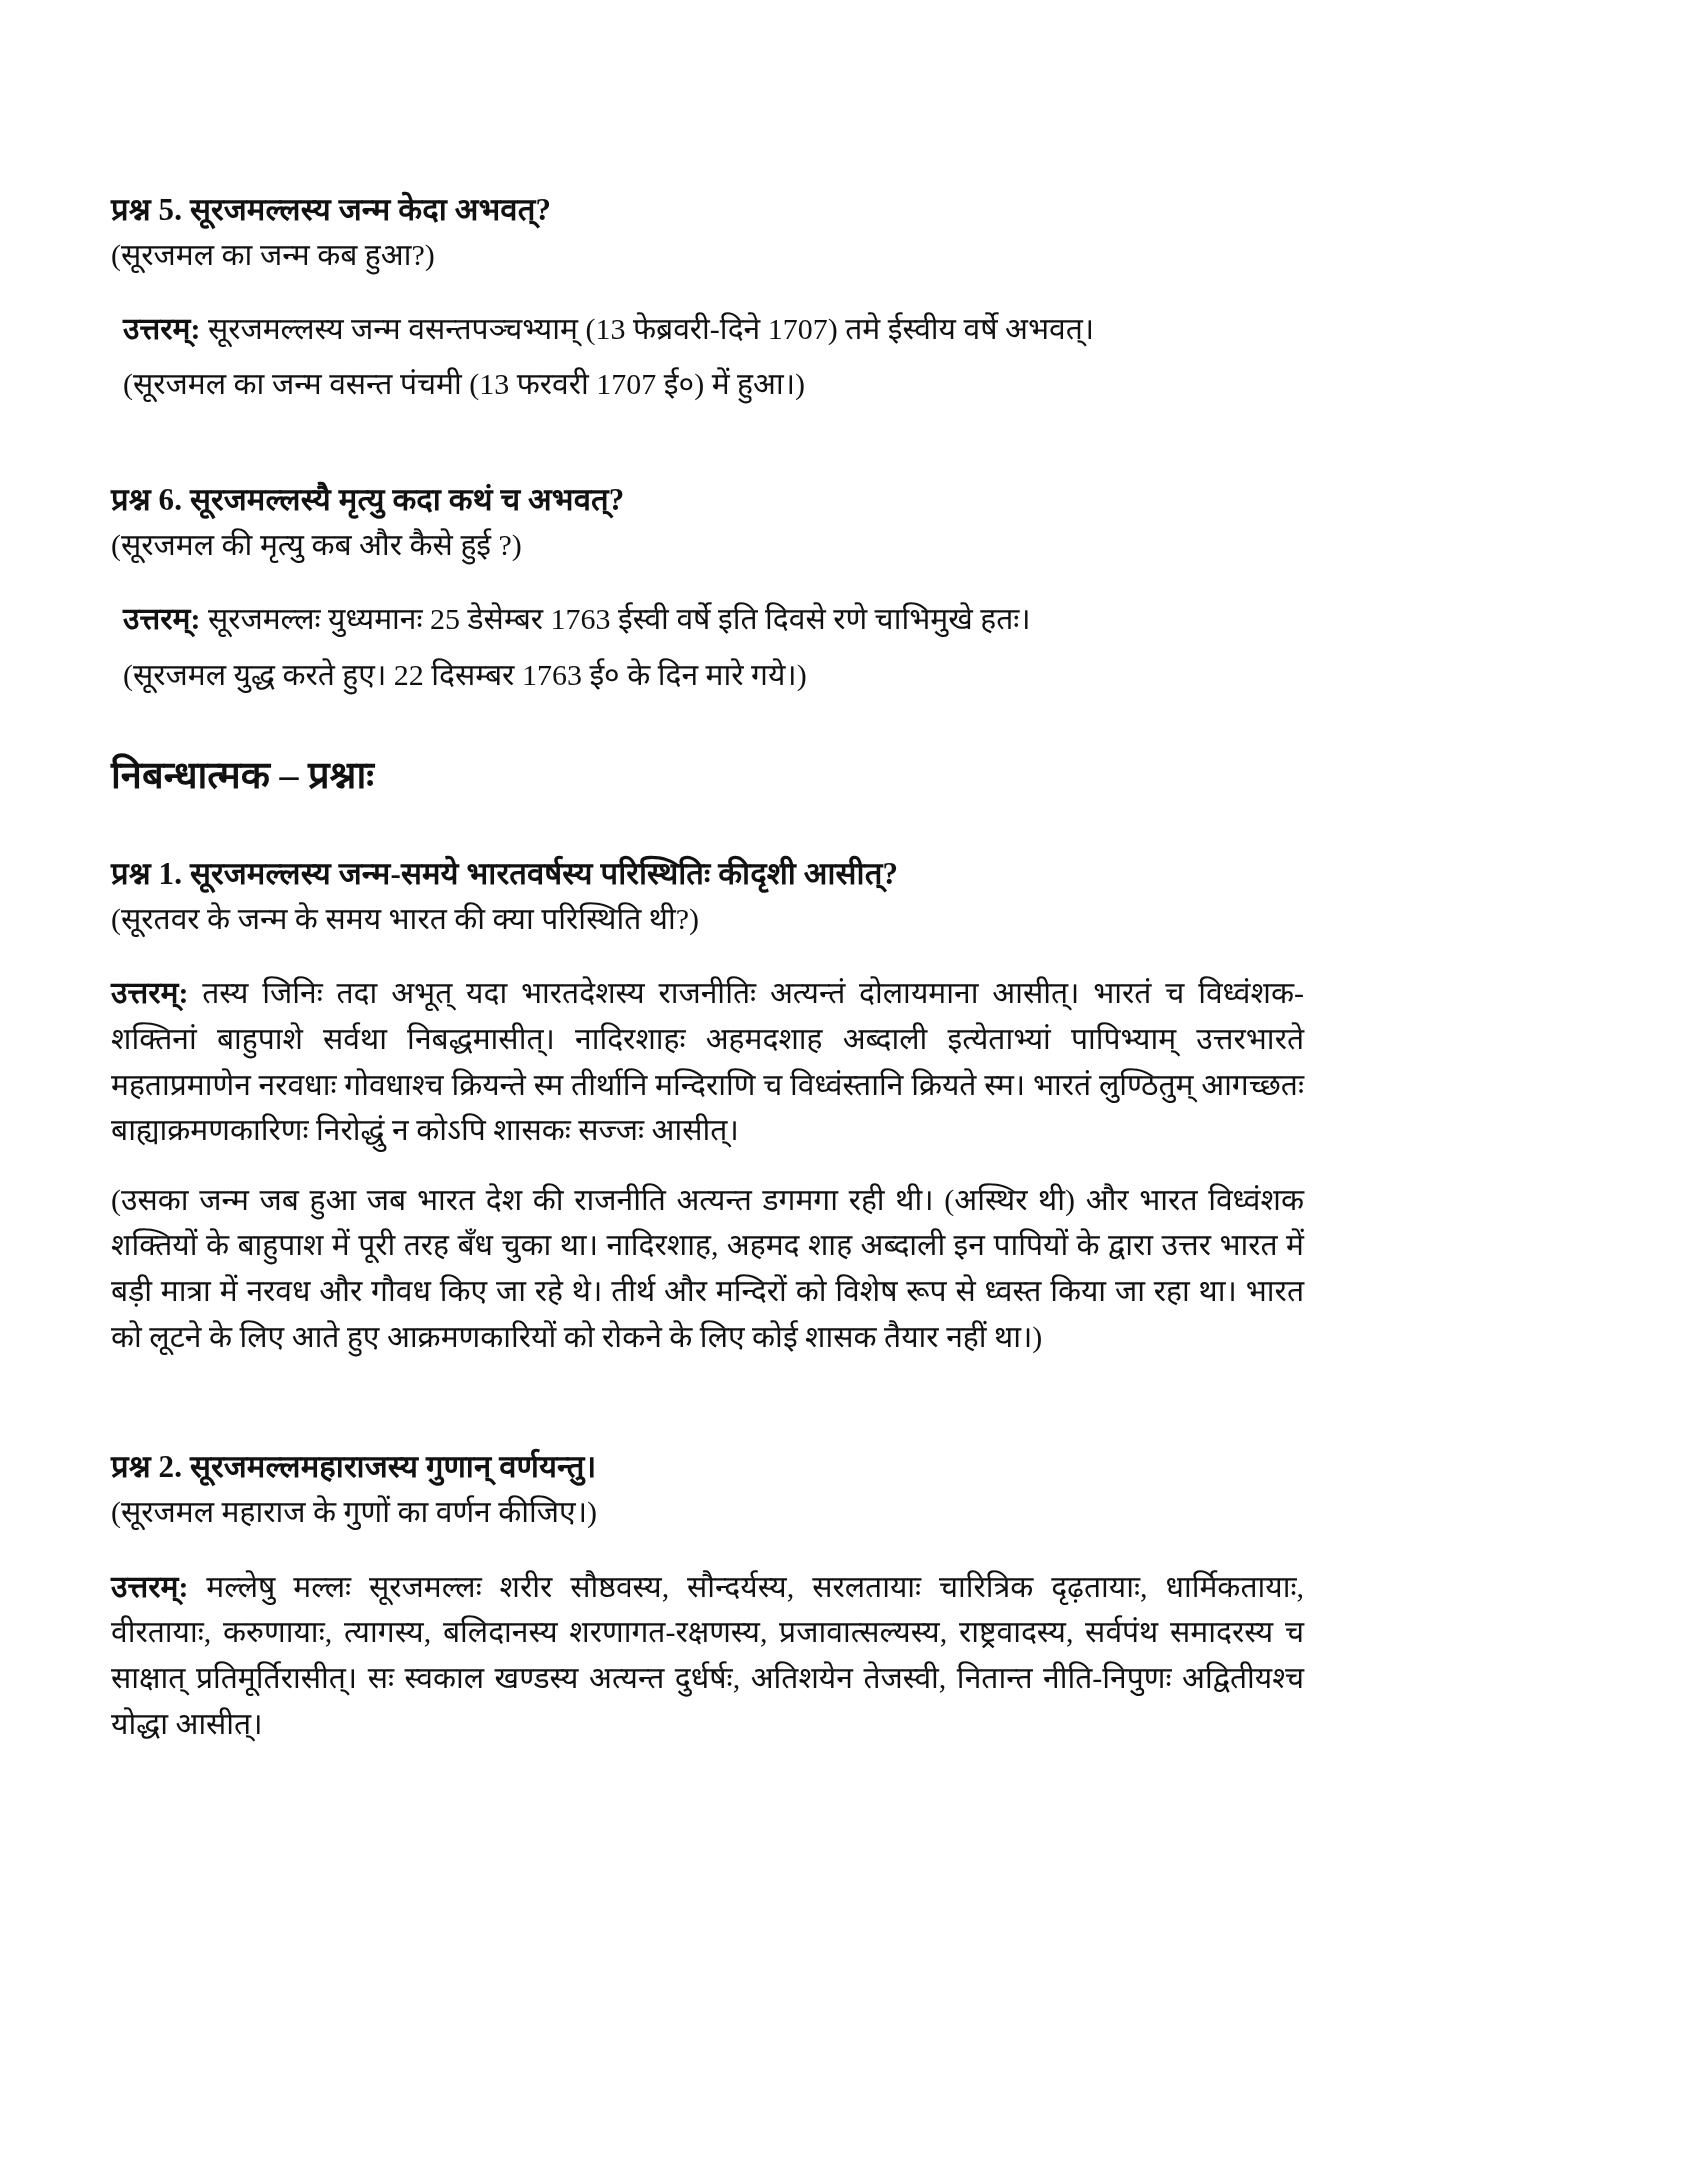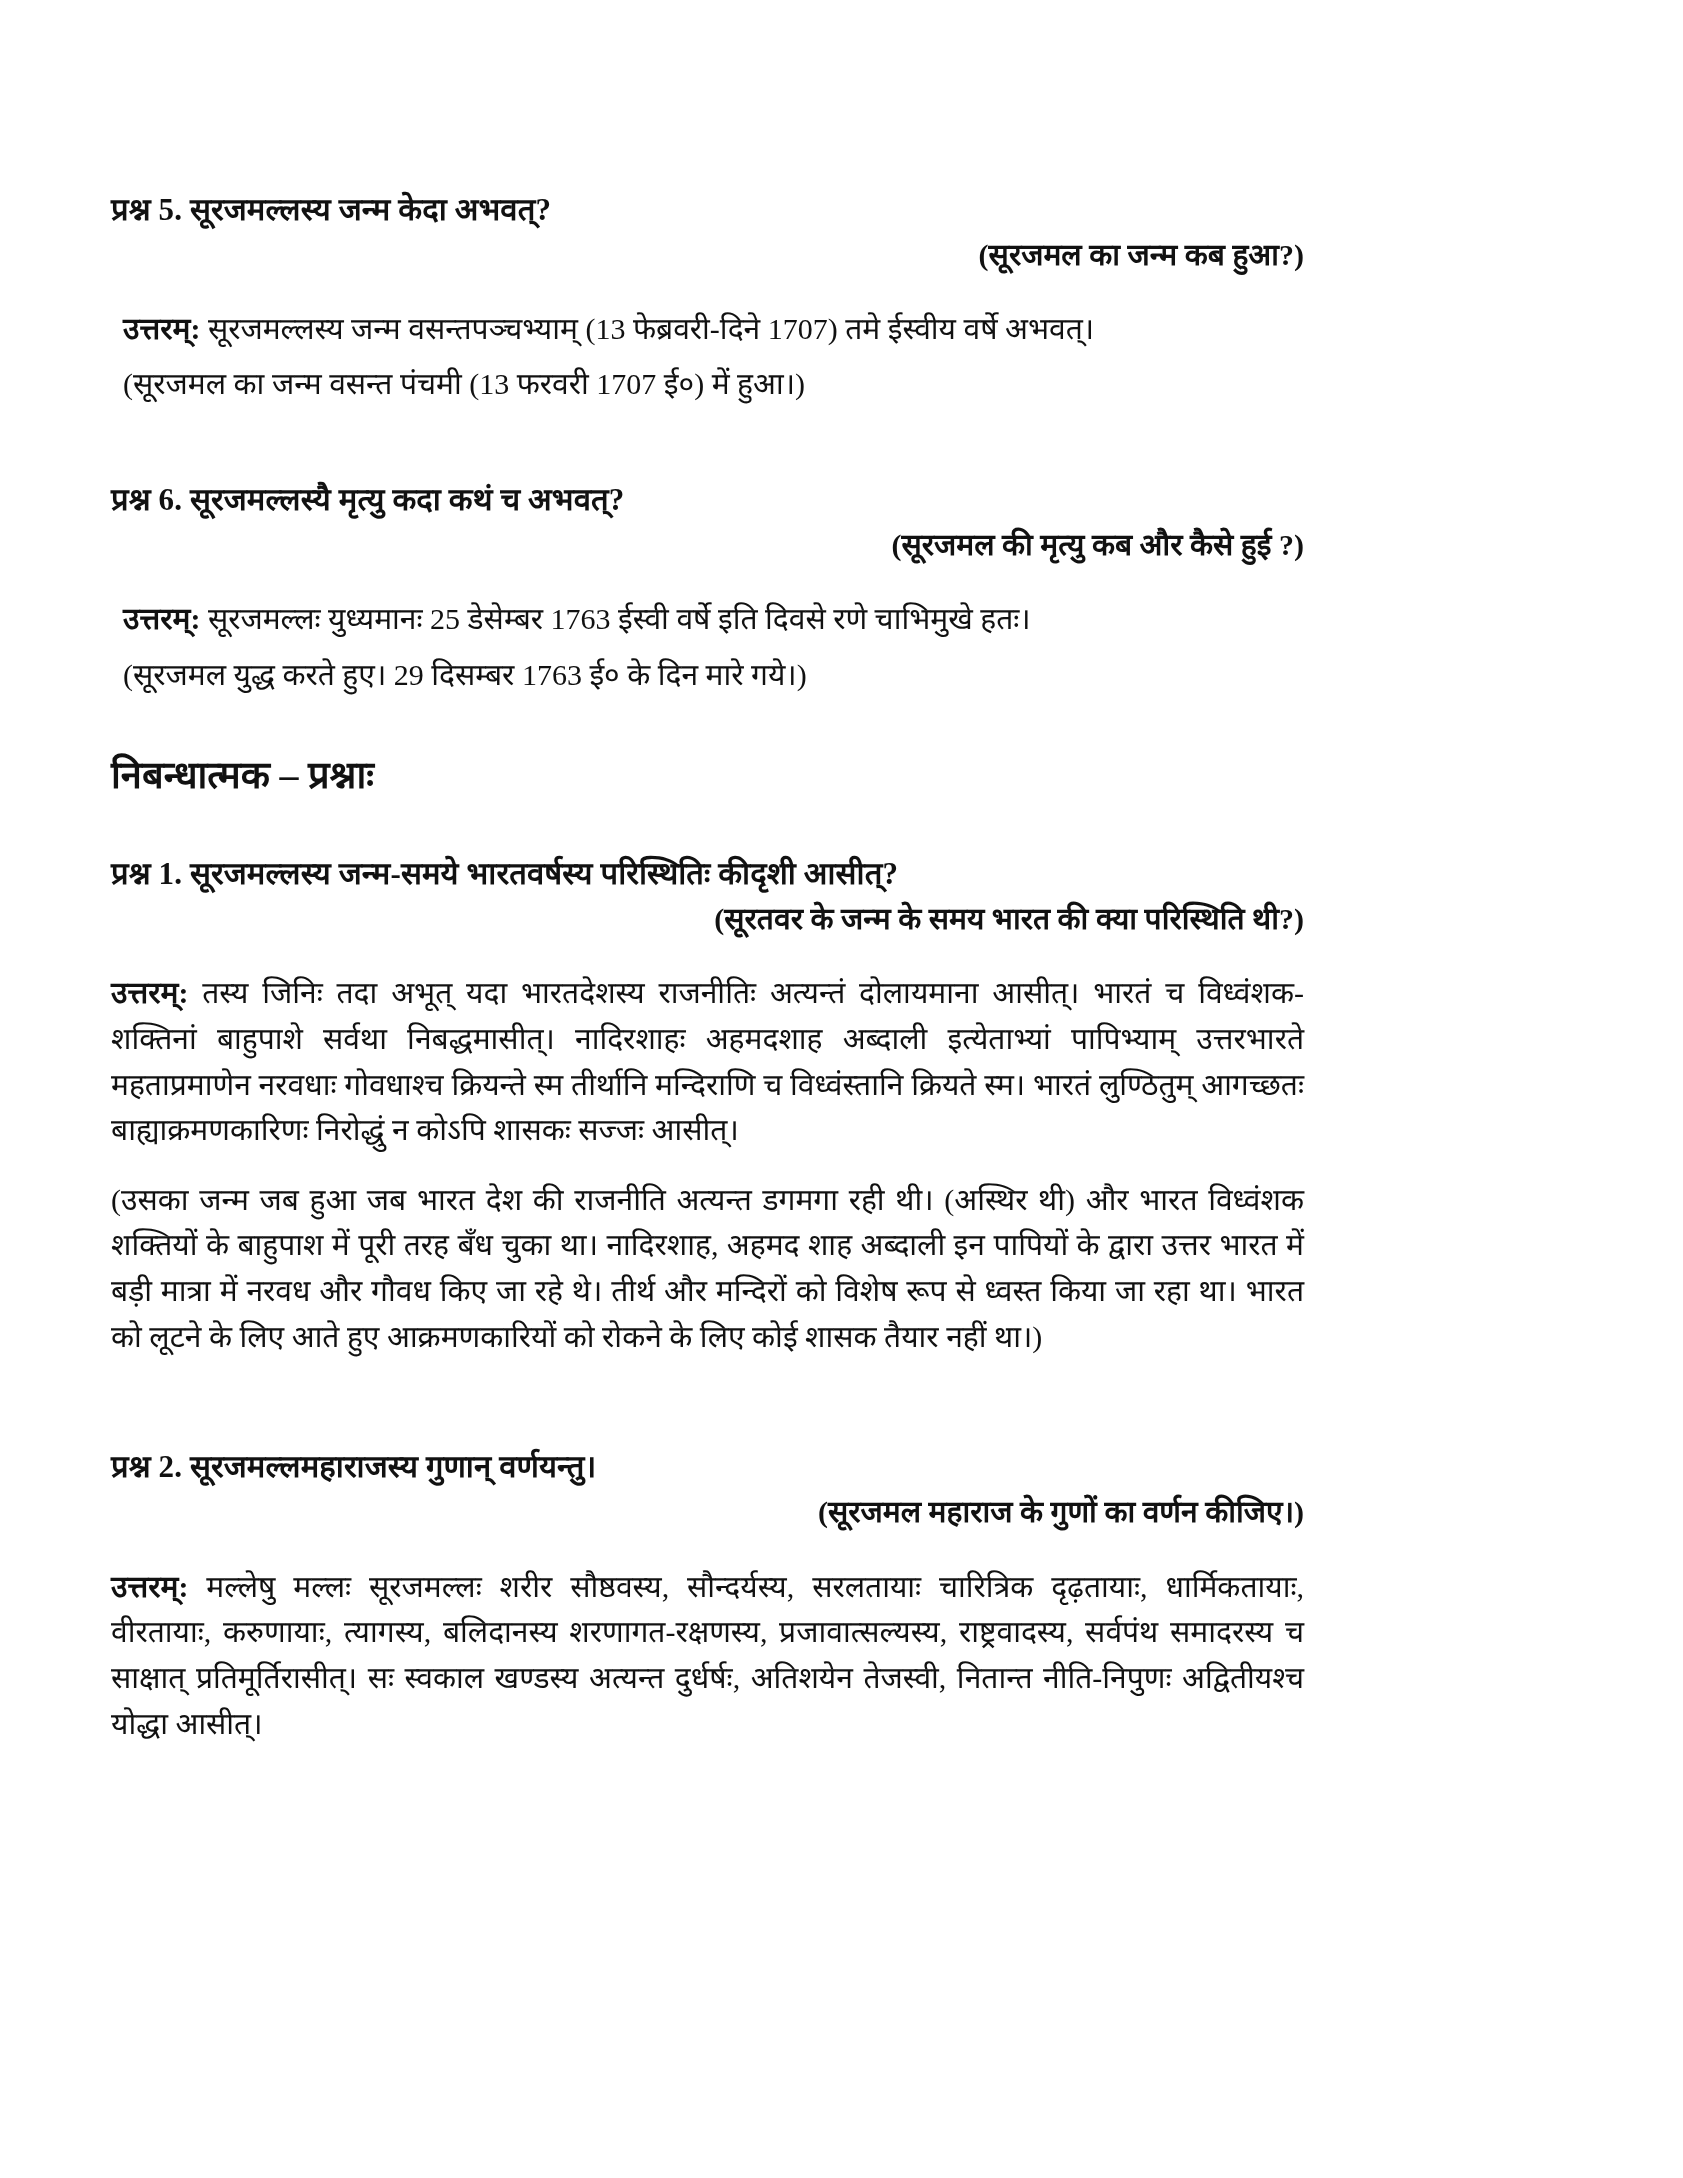--- a/index.html
+++ b/index.html
@@ -32,24 +32,23 @@
   }
   .q-line {
     font-size: 31px;
     font-weight: bold;
     line-height: 1.42;
     letter-spacing: 0.1px;
     margin: 0;
   }
   .q-trans {
     font-size: 30px;
-    font-weight: bold;
+    font-weight: normal;
     line-height: 1.42;
     margin: 2px 0 0 0;
-    text-align: right;
   }
   .ans-block {
     margin: 30px 0 0 0;
   }
   .ans-line {
     font-size: 30px;
     line-height: 1.46;
     margin: 12px;
     text-align: left;
   }
@@ -100,21 +99,21 @@
     </div>
 
     <div class="spacer-sm"></div>
 
     <div class="qa-block">
       <p class="q-line">प्रश्न 6. सूरजमल्लस्यै मृत्यु कदा कथं च अभवत्?</p>
       <p class="q-trans">(सूरजमल की मृत्यु कब और कैसे हुई ?)</p>
 
       <div class="ans-block">
         <p class="ans-line"><span class="ans-label">उत्तरम्‌:</span><span> सूरजमल्लः युध्यमानः 25 डेसेम्बर 1763 ईस्वी वर्षे इति दिवसे रणे चाभिमुखे हतः।</span></p>
-        <p class="ans-line">(सूरजमल युद्ध करते हुए। 29 दिसम्बर 1763 ई० के दिन मारे गये।)</p>
+        <p class="ans-line">(सूरजमल युद्ध करते हुए। 22 दिसम्बर 1763 ई० के दिन मारे गये।)</p>
       </div>
     </div>
 
     <h2 class="section-heading">निबन्धात्मक – प्रश्नाः</h2>
 
     <div class="qa-block">
       <p class="q-line">प्रश्न 1. सूरजमल्लस्य जन्म-समये भारतवर्षस्य परिस्थितिः कीदृशी आसीत्?</p>
       <p class="q-trans">(सूरतवर के जन्म के समय भारत की क्या परिस्थिति थी?)</p>
 
       <div class="ans-block essay-answer">

